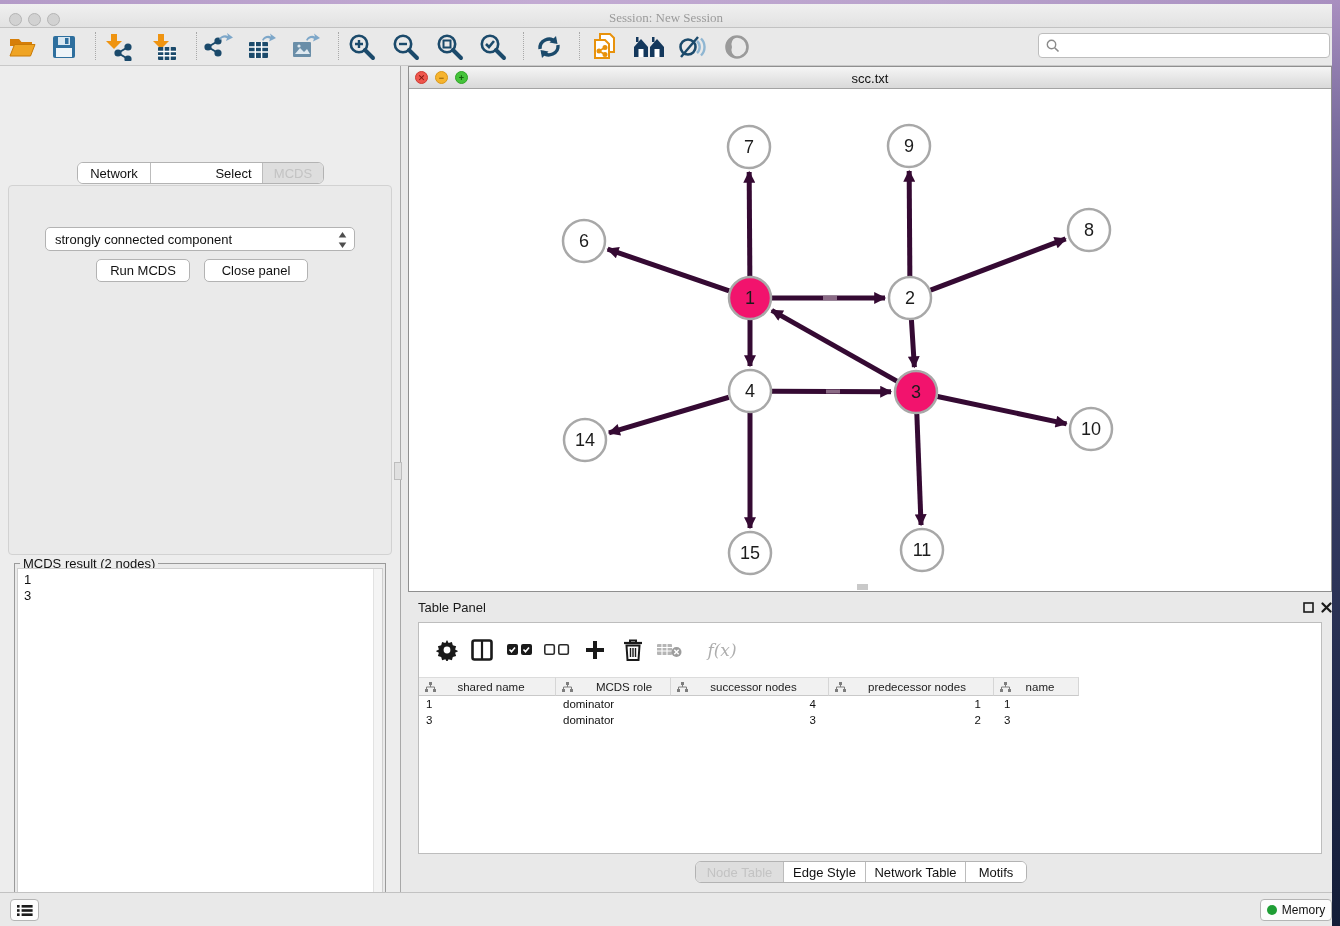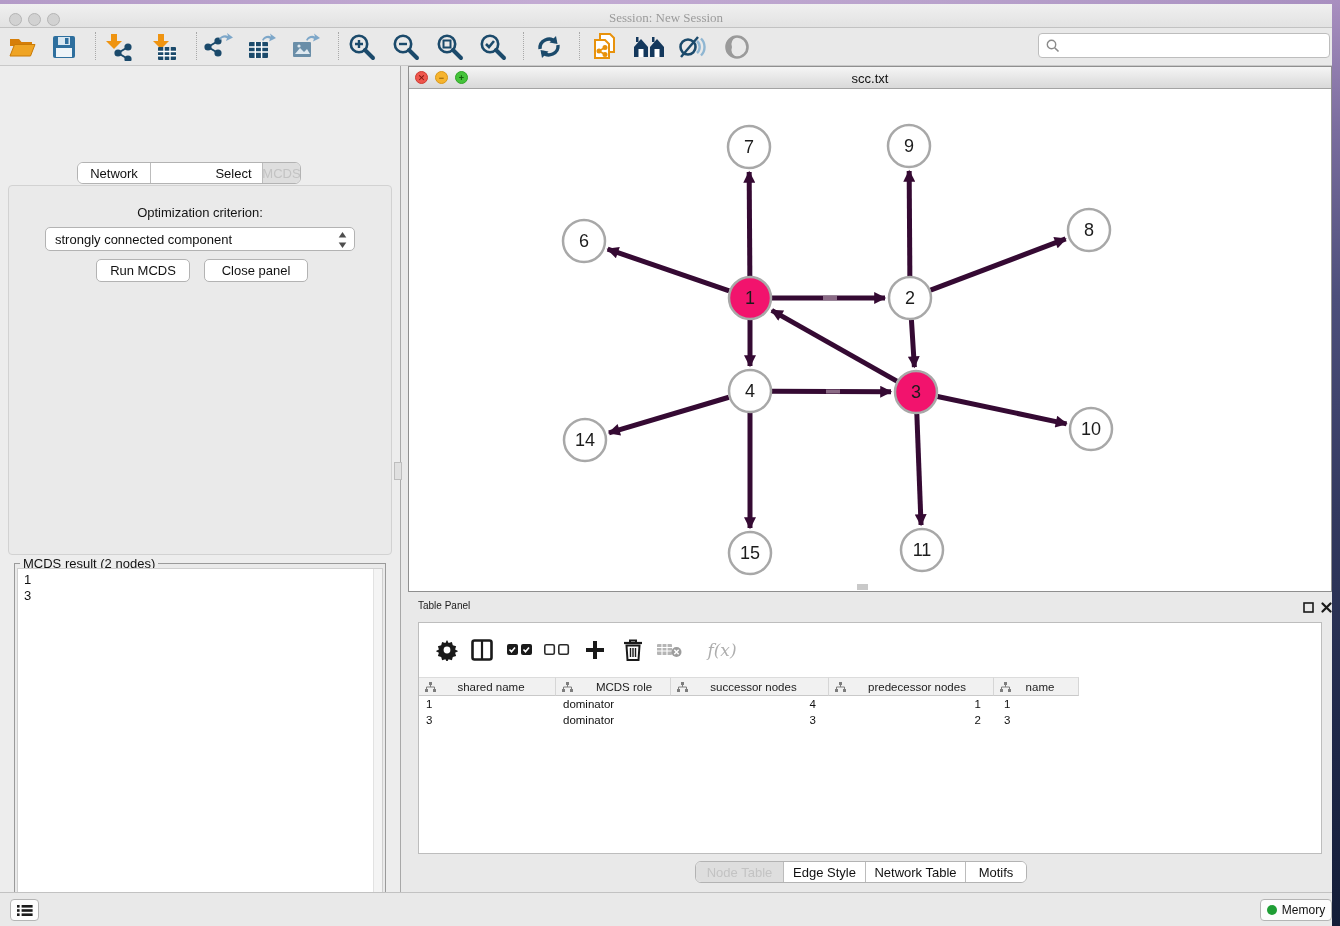--- a/index.html
+++ b/index.html
@@ -246,25 +246,24 @@
       </svg>
     <input id="search-input" placeholder="" style="">
   </div>
 </div>
 
 <div id="control-panel" class="abs">
   <div class="seg-tabs" style="left:77px; top:96px;" id="cp-tabs">
       <div class="seg" style="width: 73px;">Network</div>
       <div class="seg" style="width: 54px; margin-top: 36px;">Style</div>
       <div class="seg" style="width: 58px;">Select</div>
-      <div class="seg active" style="width: 37px;">MCDS</div>
+      <div class="seg active" style="width: 60px;">MCDS</div>
     </div>
 
   <div id="mcds-box">
-    <div id="opt-label">Optimization criterion:</div>
     <div id="criterion-select">
       <span>strongly connected component</span>
       <span class="stepper">
         <svg width="9" height="16" viewBox="0 0 9 16">
             <path d="M4.5 0 L8.3 5.5 H0.7 Z" fill="#4e4e4e"></path>
             <path d="M4.5 16 L8.3 10.5 H0.7 Z" fill="#4e4e4e"></path>
           </svg>
       </span>
     </div>
     <button class="mac-btn" style="left:87px; top:73px; width:94px;">Run MCDS</button>
@@ -358,21 +357,21 @@
         <g>
           <circle cx="513" cy="461" r="21" fill="#ffffff" stroke="#a8a8a8" stroke-width="2.5"></circle>
           <text x="513" y="467" text-anchor="middle" font-size="18" fill="#1c1c1c" font-family="&quot;Liberation Sans&quot;,&quot;DejaVu Sans&quot;,sans-serif">11</text>
         </g>
       </svg>
   </div>
   <div id="net-resize-handle"></div>
 </div>
 
 <div id="table-panel" class="abs">
-  <span class="panel-title" style="left:10px; top:8px; position:absolute; font-size:10px;">Table Panel</span>
+  <span class="panel-title" style="left:10px; top:8px; position:absolute; font-size:13px;">Table Panel</span>
   <span class="mini-ic" style="left:894px; top:9px;">
     <svg width="11" height="11">
         <rect x="1" y="1" width="9" height="9" fill="none" stroke="#1a1a1a" stroke-width="1.6"></rect>
       </svg>
   </span>
   <span class="mini-ic" style="left:912px; top:9px;">
     <svg width="11" height="11">
         <path d="M1.5 1.5 L9.5 9.5 M9.5 1.5 L1.5 9.5" stroke="#1a1a1a" stroke-width="2.2" stroke-linecap="round"></path>
       </svg>
   </span>

